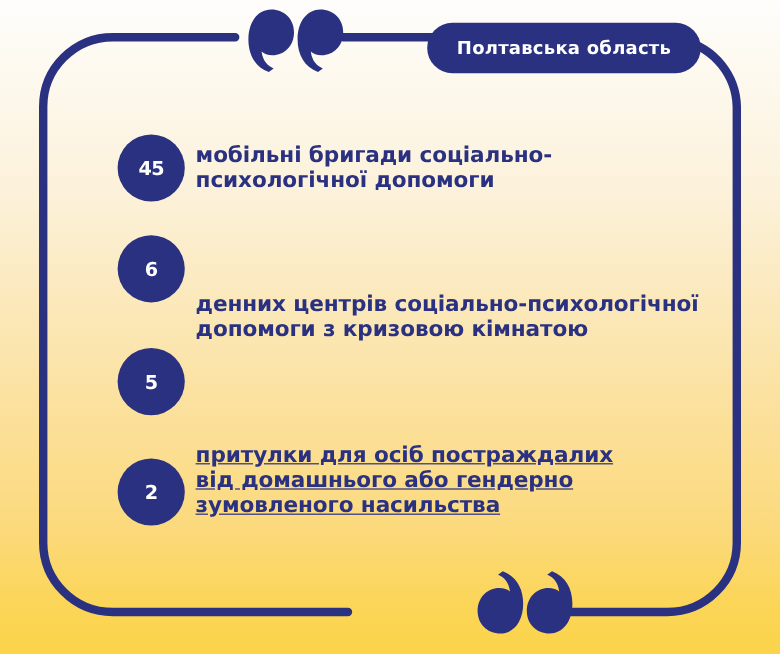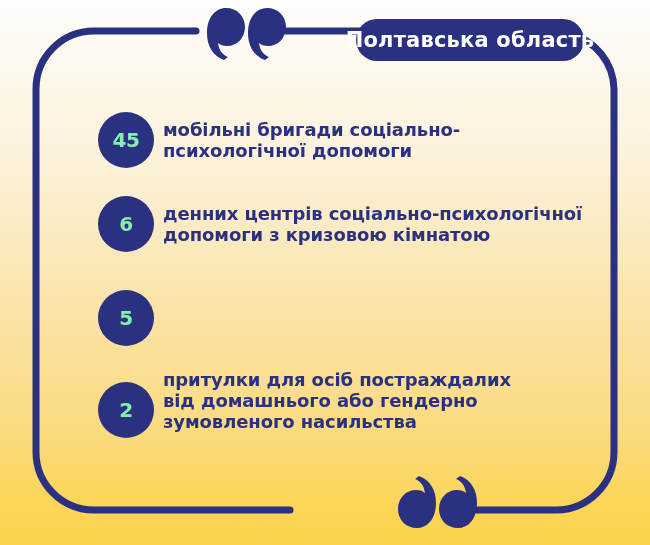--- a/index.html
+++ b/index.html
@@ -45,21 +45,21 @@
     width: 228px;
     height: 42px;
     border-radius: 21px;
     background: #2A3180;
     display: flex;
     align-items: center;
     justify-content: center;
   }
   .tab-label {
     color: #FFFFFF;
-    font-size: 21px;
+    font-size: 15px;
     font-weight: bold;
     letter-spacing: 0.2px;
     white-space: nowrap;
   }
 
   
   .quote {
     position: absolute;
     color: #2A3180;
   }
@@ -84,45 +84,45 @@
     left: 98px;
     display: flex;
     align-items: flex-start;
   }
   .badge {
     flex: 0 0 auto;
     width: 56px;
     height: 56px;
     border-radius: 50%;
     background: #2A3180;
-    color: #86efac;
+    color: #ffffff;
     display: flex;
     align-items: center;
     justify-content: center;
-    font-size: 20px;
+    font-size: 16px;
     font-weight: bold;
     letter-spacing: -0.5px;
   }
   .row-text {
     margin-left: 9px;
     color: #2A3180;
     font-size: 18px;
     font-weight: bold;
     line-height: 1.17;
     letter-spacing: -0.1px;
     white-space: pre-line;
   }
   .row-1 { top: 112px; }
   .row-2 { top: 196px; }
   .row-3 { top: 277px; }
   .row-4 { top: 369px; }
   .row-1 .row-text { padding-top: 7px; }
-  .row-2 .row-text { padding-top: 7px; }
+  .row-2 .row-text { padding-top: 7px; margin-top: 40px; }
   .row-3 .row-text { padding-top: 0px; }
-  .row-4 .row-text { padding-top: 0px; }
+  .row-4 .row-text { padding-top: 0px; text-decoration: underline; }
   .row-3 .badge { margin-top: 13px; }
   .row-4 .badge { margin-top: 13px; }
 </style>
 </head>
 <body>
 
 <div id="poster">
 
   <svg id="frame" viewBox="0 0 650 545" xmlns="http://www.w3.org/2000/svg">
 

